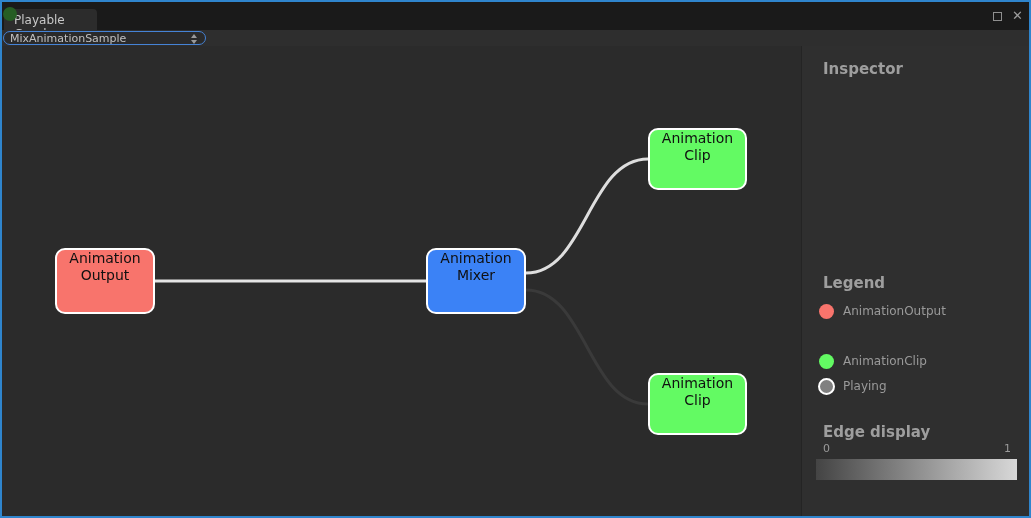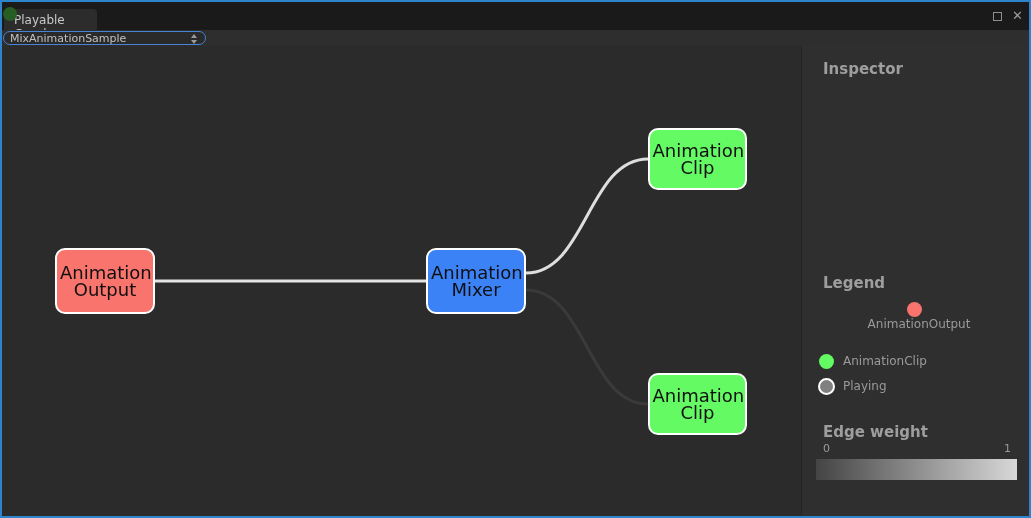--- a/index.html
+++ b/index.html
@@ -81,23 +81,23 @@
     position:relative;
     width:799px; height:100%;
     background:#2b2b2b;
     flex:none;
   }
   .edges-svg { position:absolute; left:0; top:0; }
   .node {
     position:absolute;
     border:2px solid #ffffff;
     border-radius:10px;
-    display:flex; align-items:center; justify-content:center;
+    display:flex; justify-content:center;
     text-align:center;
-    color:#101010; font-size:18px; line-height:17px;
+    color:#101010; font-size:14px; line-height:17px;
     cursor:pointer;
   }
   .node-output { left:53px; top:202px; width:100px; height:66px; }
   .node-mixer  { left:424px; top:202px; width:100px; height:66px; }
   .node-clip-top    { left:646px; top:82px;  width:99px; height:62px; }
   .node-clip-bottom { left:646px; top:327px; width:99px; height:62px; }
   .node .lbl { width:90px; }
   
   .side-panel {
     position:relative;
@@ -123,21 +123,21 @@
   }
   .legend-swatch {
     width:15px; height:15px; border-radius:50%;
     flex:none; margin-right:9px;
   }
   .legend-swatch.ring {
     border:2px solid #ffffff;
     width:17px; height:17px; margin-left:-1px; margin-right:8px;
   }
   .legend-label { color:#9a9a9a; font-size:12px; }
-  .li-0 { top:256px;flex-direction:column; } .li-1 { top:281px; } .li-2 { top:306px; } .li-3 { top:331px; }
+  .li-0 { top:256px; } .li-1 { top:281px; } .li-2 { top:306px; } .li-3 { top:331px; }
   .edge-weight-title { top:377px; }
   .weight-scale {
     position:absolute; top:396px; left:14px; width:201px; height:13px;
     display:flex; justify-content:space-between;
     padding:0 6px 0 7px;
     color:#9a9a9a; font-size:11px;
   }
   .weight-bar {
     position:absolute; top:413px; left:14px;
     width:201px; height:21px;
@@ -208,21 +208,21 @@
       </div>
       <div class="legend-item li-2">
         <span class="legend-swatch" style="background-color: rgb(99, 250, 99);"></span>
         <span class="legend-label">AnimationClip</span>
       </div>
       <div class="legend-item li-3">
         <span class="legend-swatch ring" style="background-color: rgb(128, 128, 128);"></span>
         <span class="legend-label">Playing</span>
       </div>
 
-      <div class="panel-header edge-weight-title">Edge weight</div>
+      <div class="panel-header edge-weight-title">Edge display</div>
       <div class="weight-scale">
         <span>0</span>
         <span>1</span>
       </div>
       <div class="weight-bar" style="background: linear-gradient(to right, rgb(68, 68, 68), rgb(216, 216, 216));"></div>
 
     </div>
   </div>
 </div>
 

